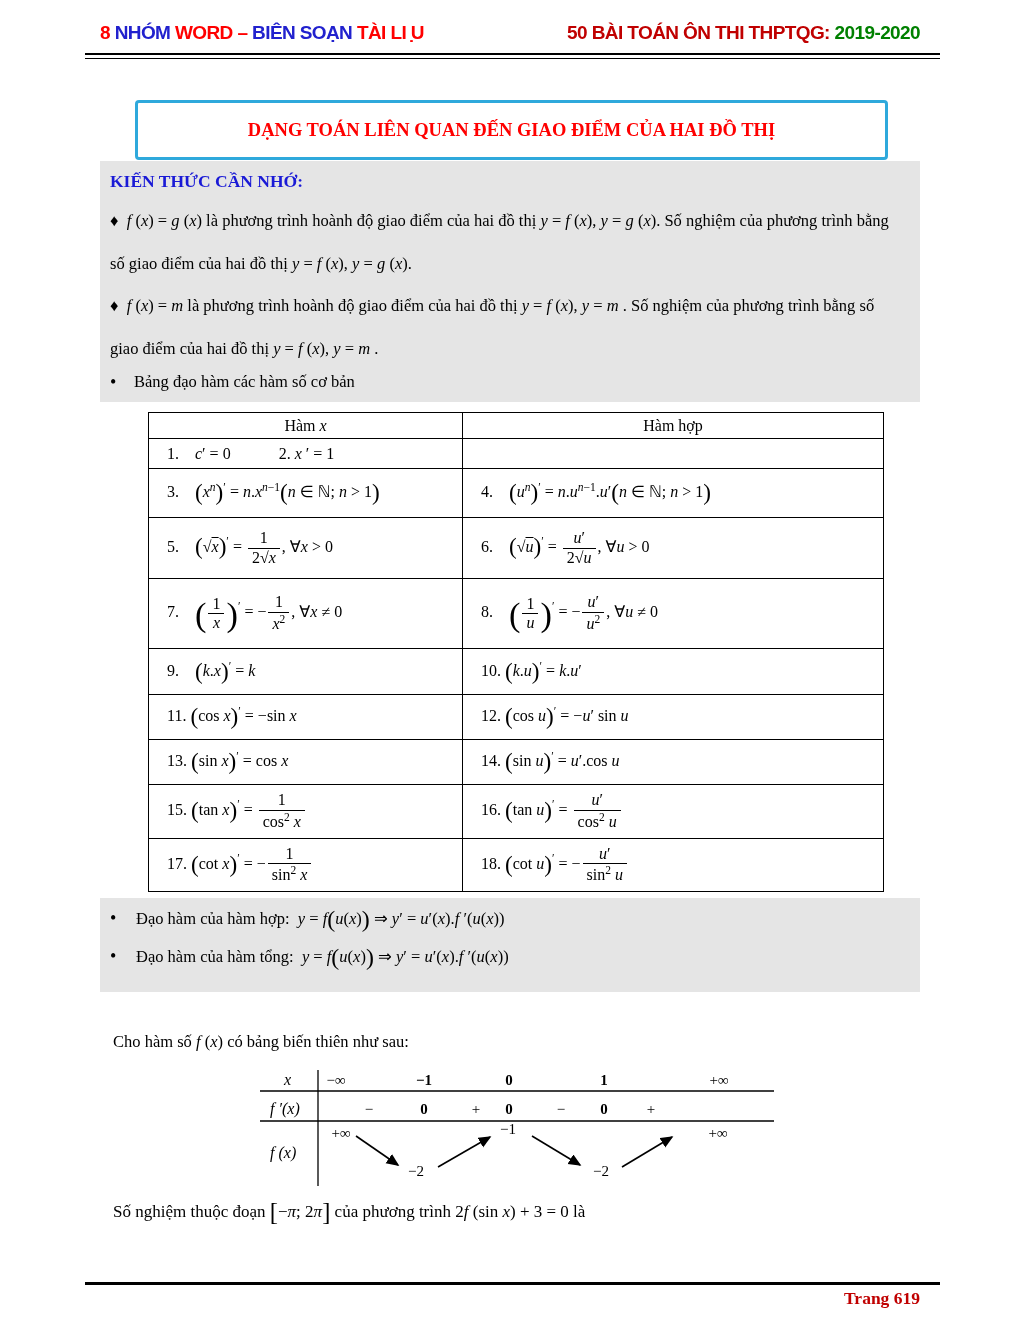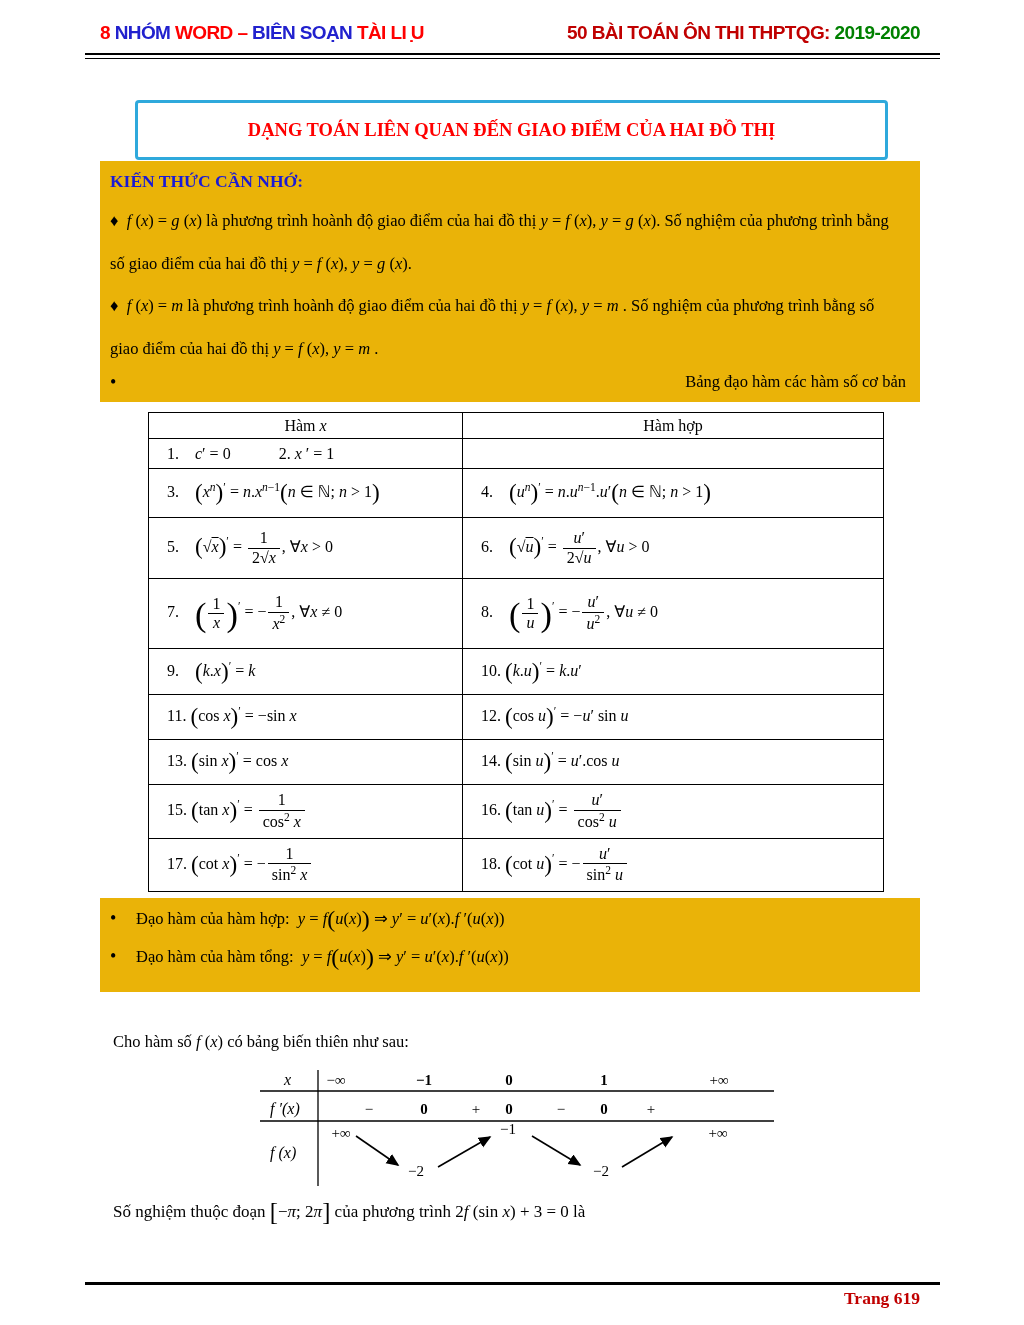--- a/index.html
+++ b/index.html
@@ -17,27 +17,27 @@
   .hdr-rule{position:absolute;left:85px;top:53px;width:855px;height:3px;
             border-top:2.5px solid #000;border-bottom:1.5px solid #000;}
 
   
   .title-box{position:absolute;left:135px;top:84px;width:747px;height:54px;
              border:3px solid #2FA9DC;border-radius:4px;
              display:flex;align-items:center;justify-content:center;margin-top:16px;}
   .title-box span{color:#FF0000;font-weight:700;font-size:18.5px;}
 
   
-  .peach{background:#eab308;position:absolute;left:100px;width:820px;box-sizing:border-box;}
+  .peach{background:#e5e5e5;position:absolute;left:100px;width:820px;box-sizing:border-box;}
   .kn{top:161px;height:241px;padding:8px 14px 6px 10px;}
   .kn-head{color:#1A1AD6;font-weight:700;font-size:17.5px;margin:2px 0 8px 0;}
   .kn p{margin:0;font-size:16.5px;line-height:2.58;}
   .kn-bullet3{display:flex;margin-top:2px;font-size:16.5px;}
   .kn-bullet3 .mark{width:24px;font-size:18px;}
-  .kn-bullet3 .txt{flex:1;text-align:right;}
+  .kn-bullet3 .txt{flex:1;text-align:left;}
 
   
   table.deriv{position:absolute;left:148px;top:412px;width:736px;border-collapse:collapse;
               font-size:16px;}
   table.deriv td,table.deriv th{border:1.6px solid #000;padding:2px 6px 2px 18px;
               font-weight:400;vertical-align:middle;text-align:left;}
   table.deriv th{text-align:center;padding:3px 4px;}
   td.cl{width:289px;}
 
   

